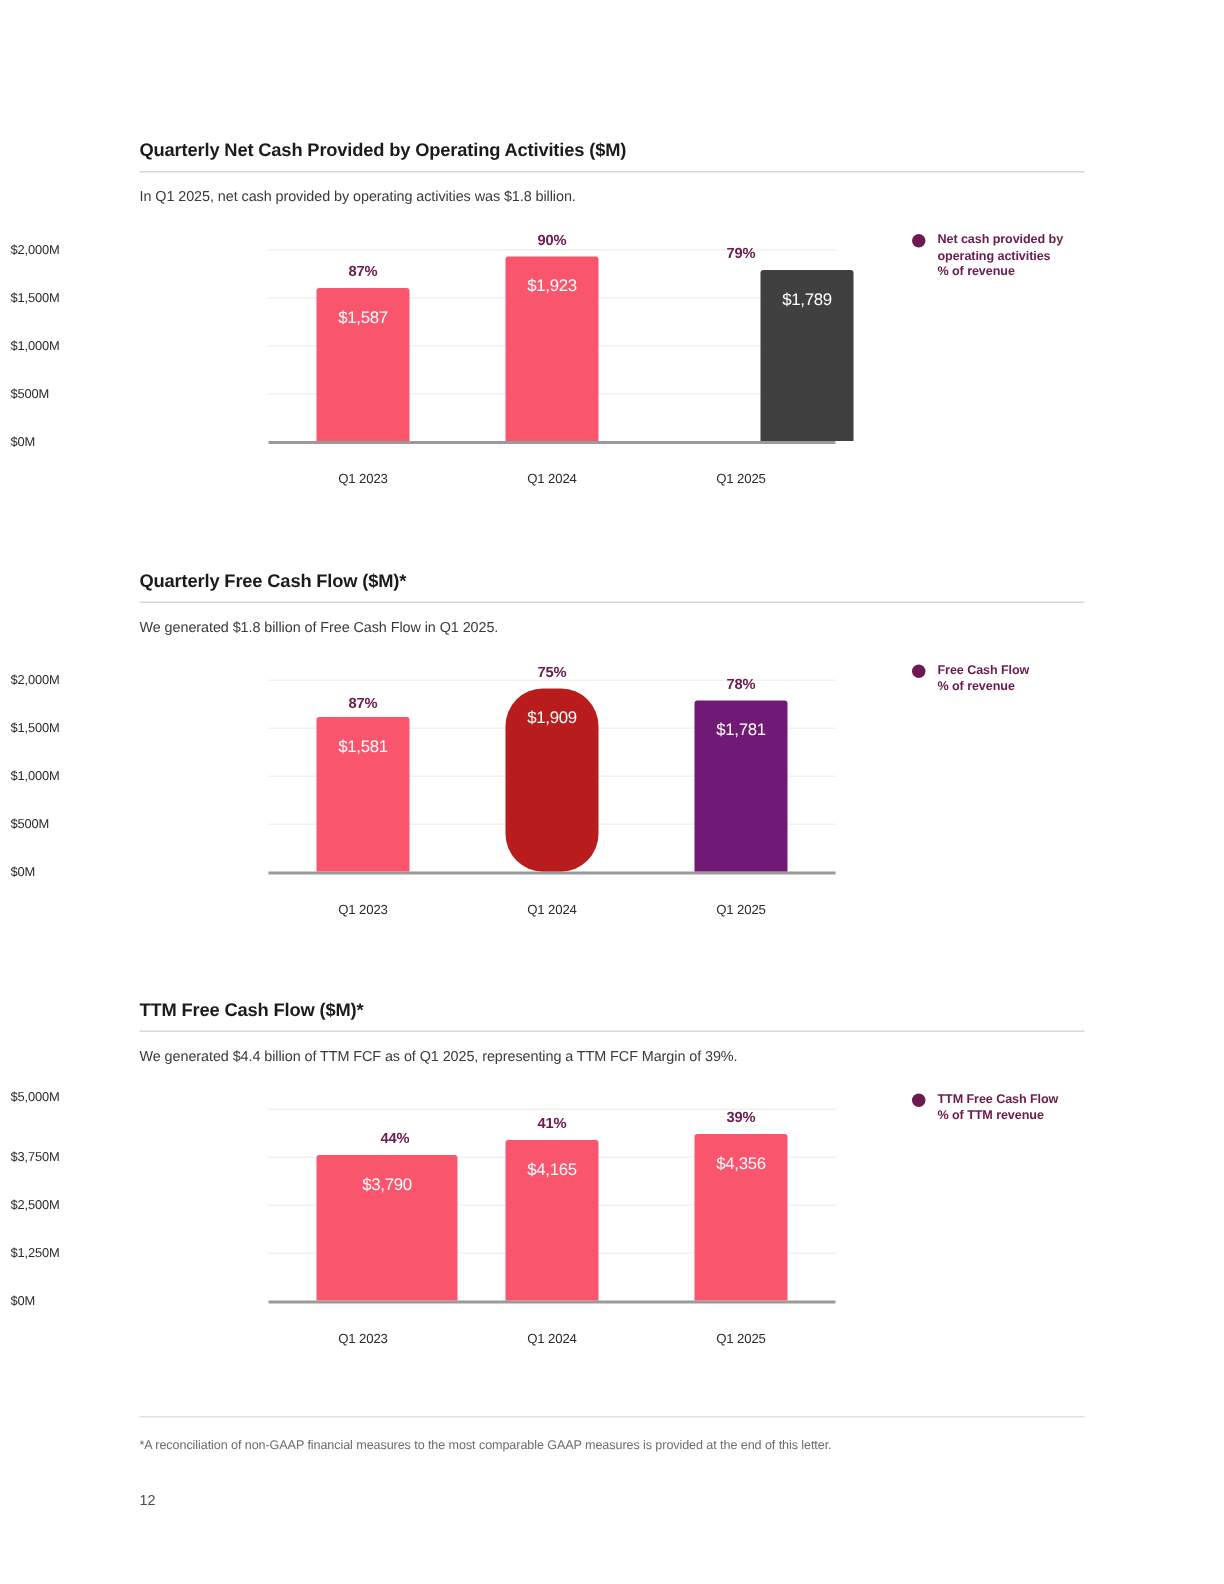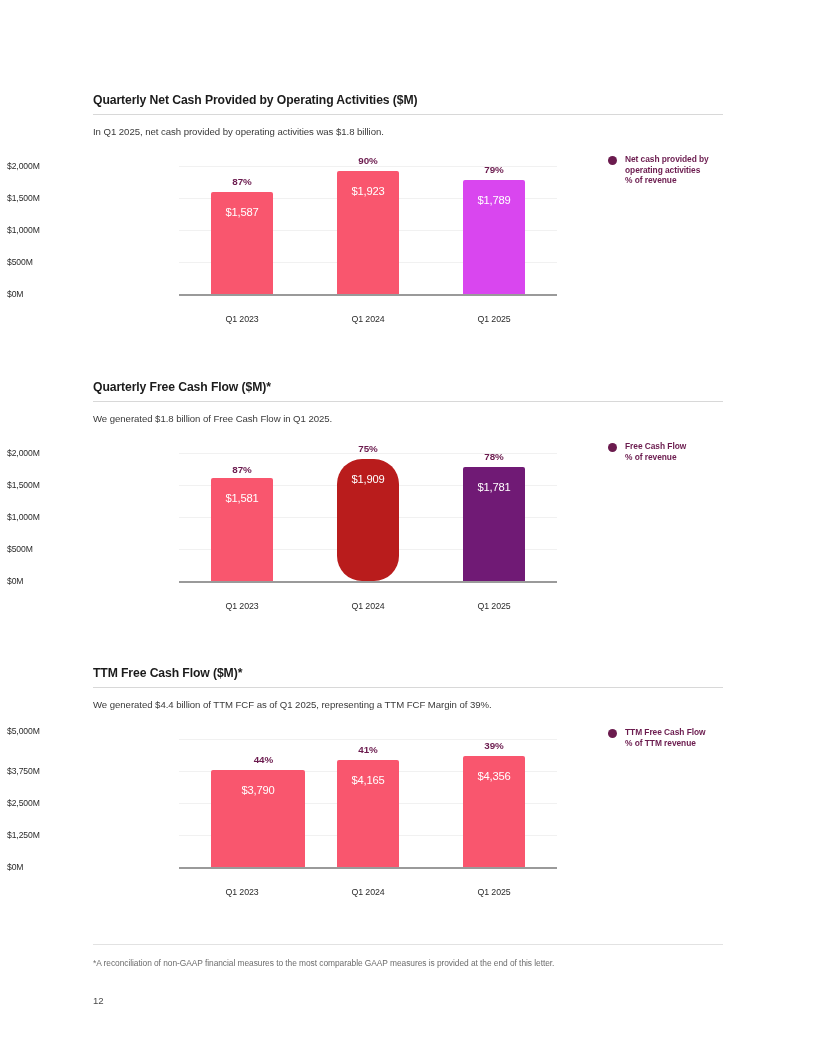--- a/index.html
+++ b/index.html
@@ -216,21 +216,21 @@
             <div class="xlabel">Q1 2023</div>
           </div>
           <div class="bar-wrap" style="left: 158px; height: 128px;">
             <div class="bar" style="height: 123.072px; background: rgb(249, 86, 110);">
               <div class="bar-value">$1,923</div>
             </div>
             <div class="bar-pct" style="bottom: 128.072px; color: rgb(107, 27, 78);">90%</div>
             <div class="xlabel">Q1 2024</div>
           </div>
           <div class="bar-wrap" style="left: 284px; height: 128px;">
-            <div class="bar" style="height: 114.496px; background: #d946ef;">
+            <div class="bar" style="height: 114.496px; background: #404040; margin-left: 44px;">
               <div class="bar-value">$1,789</div>
             </div>
             <div class="bar-pct" style="bottom: 119.496px; color: rgb(107, 27, 78);">79%</div>
             <div class="xlabel">Q1 2025</div>
           </div>
         </div>
         <div class="legend">
           <div class="legend-row">
             <span class="legend-dot" style="background: rgb(107, 27, 78);"></span>
             <div class="legend-text" style="color: rgb(107, 27, 78);">Net cash provided by<br>operating activities<br>% of revenue</div>

